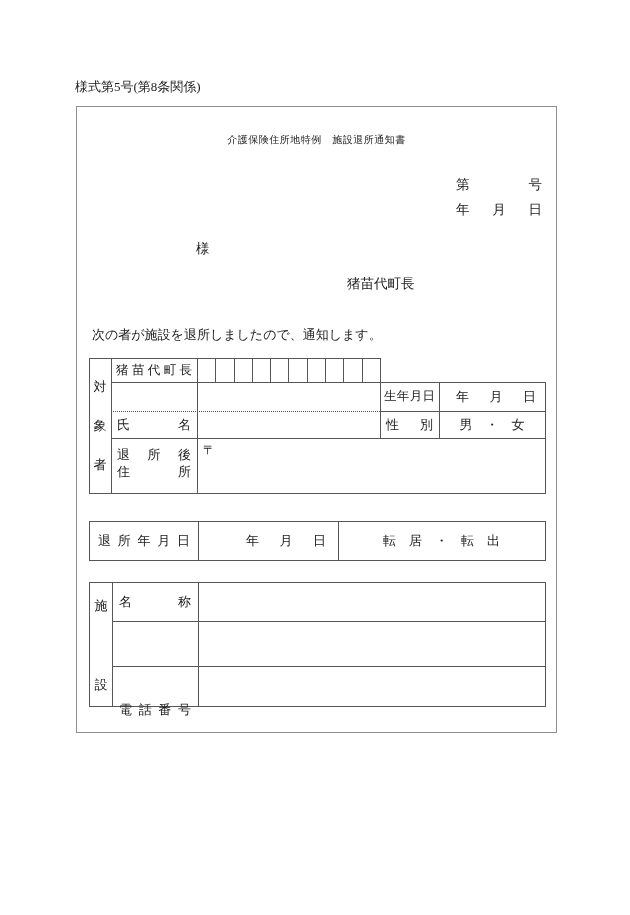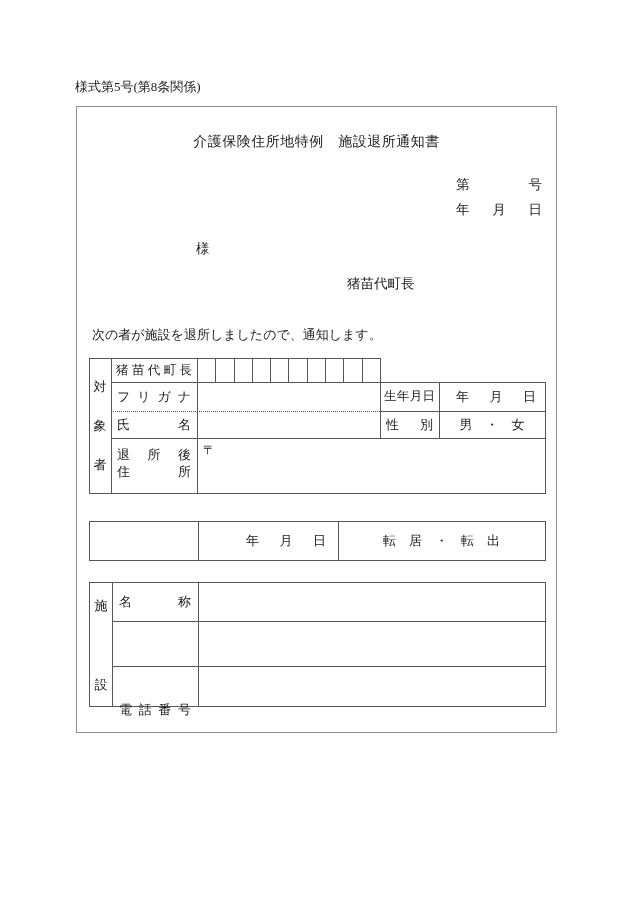--- a/index.html
+++ b/index.html
@@ -5,21 +5,21 @@
   html,body{margin:0;padding:0;}
   body{background:#eee;}
   .page{
     position:relative; width:630px; height:915px; background:#ffffff;
     font-family:"Liberation Serif","DejaVu Serif",serif;
     color:#1b1b1b; overflow:hidden;
   }
   .abs{position:absolute;}
   .form-code{left:75px; top:78px; font-size:13px;}
   .outer-box{left:76px; top:106px; width:479px; height:625px; border:1px solid #8e8e8e;}
-  .title{left:0; top:26px; width:100%; text-align:center; font-size:14px; letter-spacing:0.5px;}
+  .title{left:0; top:26px; width:100%; text-align:center; font-size:10px; letter-spacing:0.5px;}
   .docline{left:379px; width:86px; height:16px; display:flex; justify-content:space-between; font-size:13.5px;}
   .doc-number{top:69px;}
   .doc-date{top:94px;}
   .addressee{left:119px; top:133px; font-size:13.5px;}
   .sender{left:270px; top:168px; font-size:13.5px;}
   .intro{left:15px; top:219px; font-size:13px;}
 
   .hline{background:#565656; height:1px;}
   .vline{background:#565656; width:1px;}
   .dotline{height:0; border-top:1px dotted #565656;}
@@ -96,21 +96,20 @@
           <div></div>
           <div></div>
           <div></div>
           <div></div>
           <div></div>
           <div></div>
           <div></div>
           <div></div>
         </div>
 
-      <div class="abs cell just" style="left:22px; top:24px; width:86px; height:29px; line-height:29px; padding:0 6px;">フ リ ガ ナ</div>
       <div class="abs cell" style="left:108px; top:24px; width:183px; height:29px;"></div>
       <div class="abs cell small just" style="left:291px; top:24px; width:59px; height:29px; line-height:29px; padding:0 4px;">生年月日</div>
       <div class="abs cell just" style="left:350px; top:24px; width:106px; height:29px; line-height:29px; padding:0 9px 0 17px;">年 月 日</div>
 
       <div class="abs cell just" style="left:22px; top:53px; width:86px; height:27px; line-height:27px; padding:0 6px;">氏 名</div>
       <div class="abs cell" style="left:108px; top:53px; width:183px; height:27px;"></div>
       <div class="abs cell just" style="left:291px; top:53px; width:59px; height:27px; line-height:27px; padding:0 6px;">性 別</div>
       <div class="abs cell center" style="left:350px; top:53px; width:106px; height:27px; line-height:27px;">男　・　女</div>
 
       <div class="abs cell" style="left:22px; top:80px; width:86px; height:56px; padding:8px 6px 0; line-height:17px;">
@@ -118,20 +117,21 @@
         <div class="just">住 所</div>
       </div>
       <div class="abs cell" style="left:108px; top:80px; width:348px; height:56px;">
         <span class="abs" style="left:6px; top:4px; font-size:12px;">〒</span>
       </div>
     </div>
 
     <div class="abs tbl tbl-discharge">
       <div class="abs vline" style="left:108px; top:0; height:38px;"></div>
       <div class="abs vline" style="left:248px; top:0; height:38px;"></div>
+      <div class="abs cell just" style="left:0; top:0; width:108px; height:38px; line-height:38px; padding:0 8px;">退 所 年 月 日</div>
       <div class="abs cell just" style="left:108px; top:0; width:140px; height:38px; line-height:38px; padding:0 12px 0 48px;">年 月 日</div>
       <div class="abs cell center" style="left:248px; top:0; width:207px; height:38px; line-height:38px;">転　居　・　転　出</div>
     </div>
 
     <div class="abs tbl tbl-facility">
       <div class="abs vline" style="left:22px; top:0; height:123px;"></div>
       <div class="abs vline" style="left:108px; top:0; height:123px;"></div>
       <div class="abs hline" style="left:22px; top:38px; width:433px;"></div>
       <div class="abs hline" style="left:22px; top:83px; width:433px;"></div>
 

